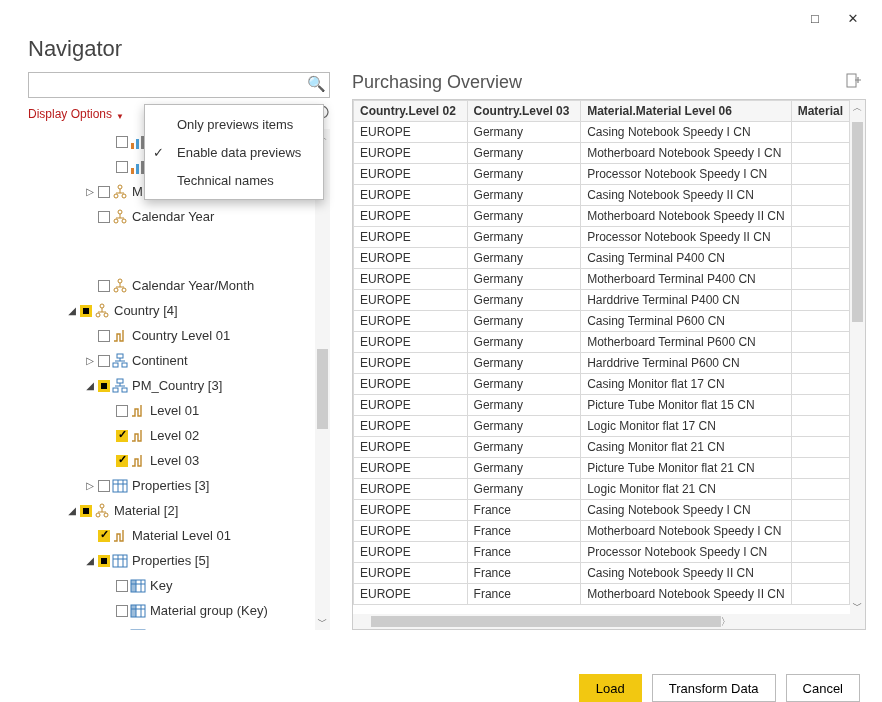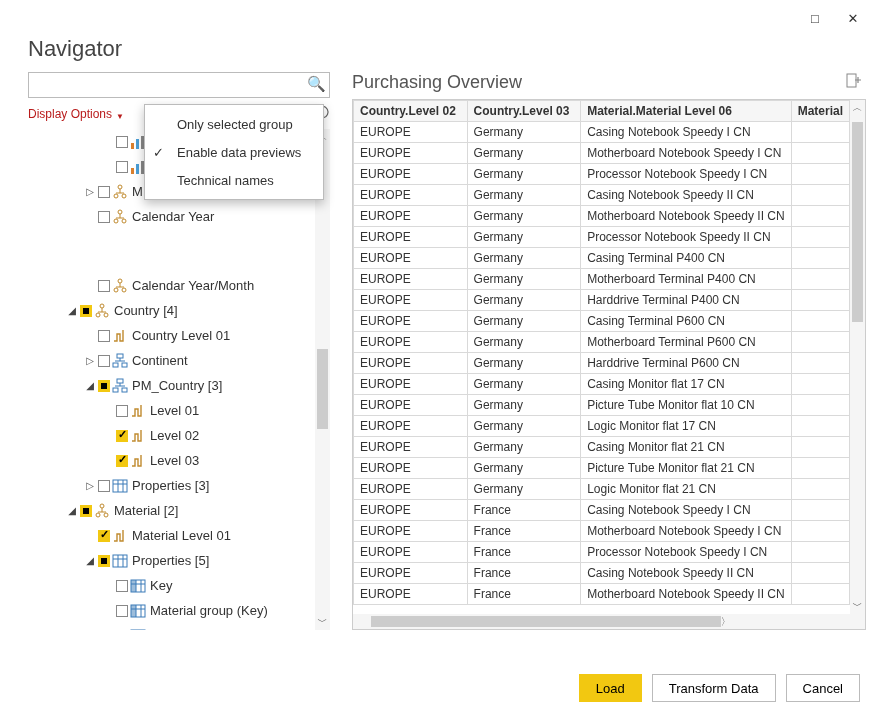--- a/index.html
+++ b/index.html
@@ -104,21 +104,21 @@
         <span class="refresh-icon">
           <svg viewBox="0 0 16 16" width="16" height="16">
               <path fill="none" stroke="#666" stroke-width="1.2" d="M2 8a6 6 0 1 0 2-4.5"></path>
               <path fill="#666" d="M4 1v4H0z" transform="translate(2.3 0.5)"></path>
             </svg>
         </span>
 
         <div class="dropdown">
           <div class="dd-item">
             <span class="dd-check"></span>
-            <span>Only selected group</span>
+            <span>Only previews items</span>
           </div>
           <div class="dd-item">
             <span class="dd-check">✓</span>
             <span>Enable data previews</span>
           </div>
           <div class="dd-item">
             <span class="dd-check"></span>
             <span>Technical names</span>
           </div>
         </div>
@@ -454,21 +454,21 @@
                 </tr>
                 <tr>
                   <td class="col0">EUROPE</td>
                   <td class="col1">Germany</td>
                   <td class="col2">Casing Monitor flat 17 CN</td>
                   <td class="col3"></td>
                 </tr>
                 <tr>
                   <td class="col0">EUROPE</td>
                   <td class="col1">Germany</td>
-                  <td class="col2">Picture Tube Monitor flat 10 CN</td>
+                  <td class="col2">Picture Tube Monitor flat 15 CN</td>
                   <td class="col3"></td>
                 </tr>
                 <tr>
                   <td class="col0">EUROPE</td>
                   <td class="col1">Germany</td>
                   <td class="col2">Logic Monitor flat 17 CN</td>
                   <td class="col3"></td>
                 </tr>
                 <tr>
                   <td class="col0">EUROPE</td>

